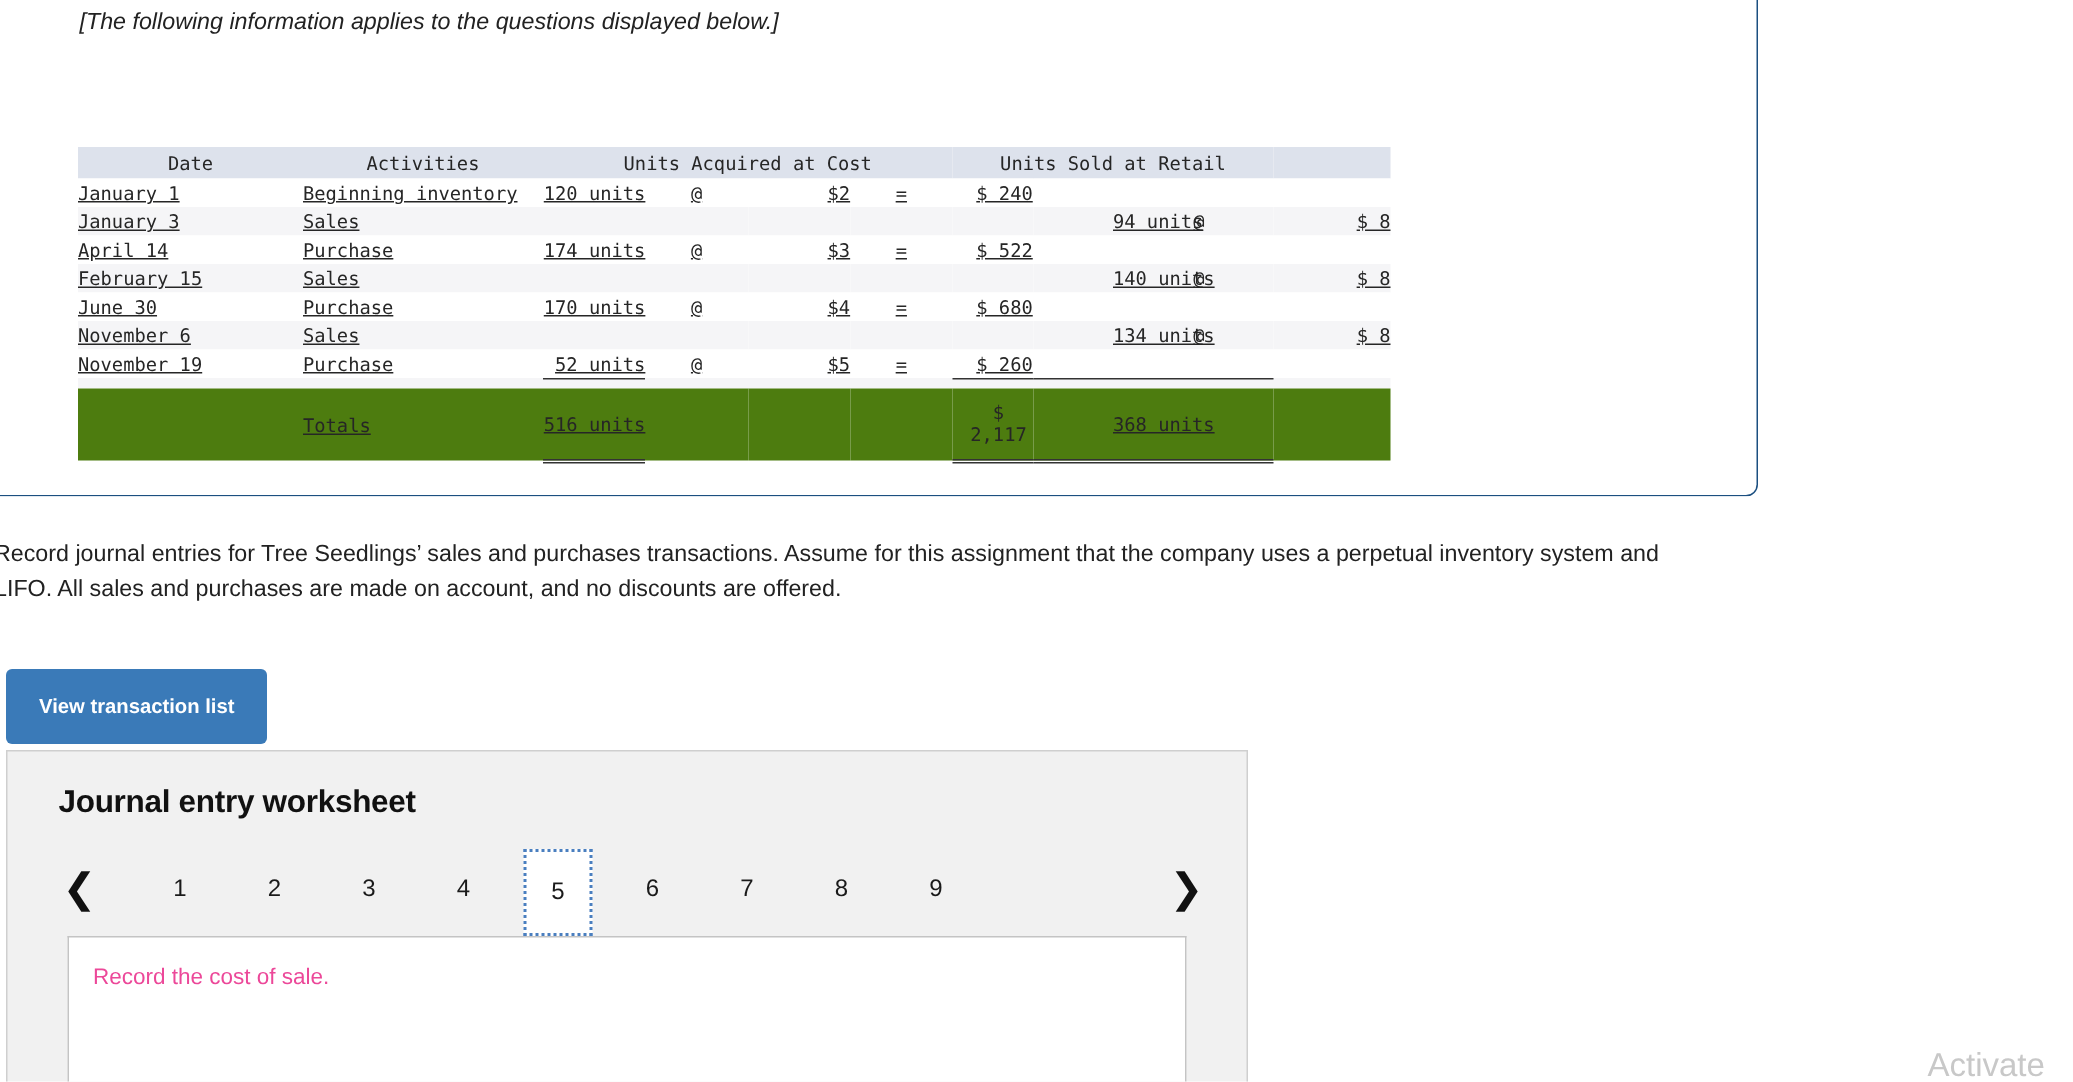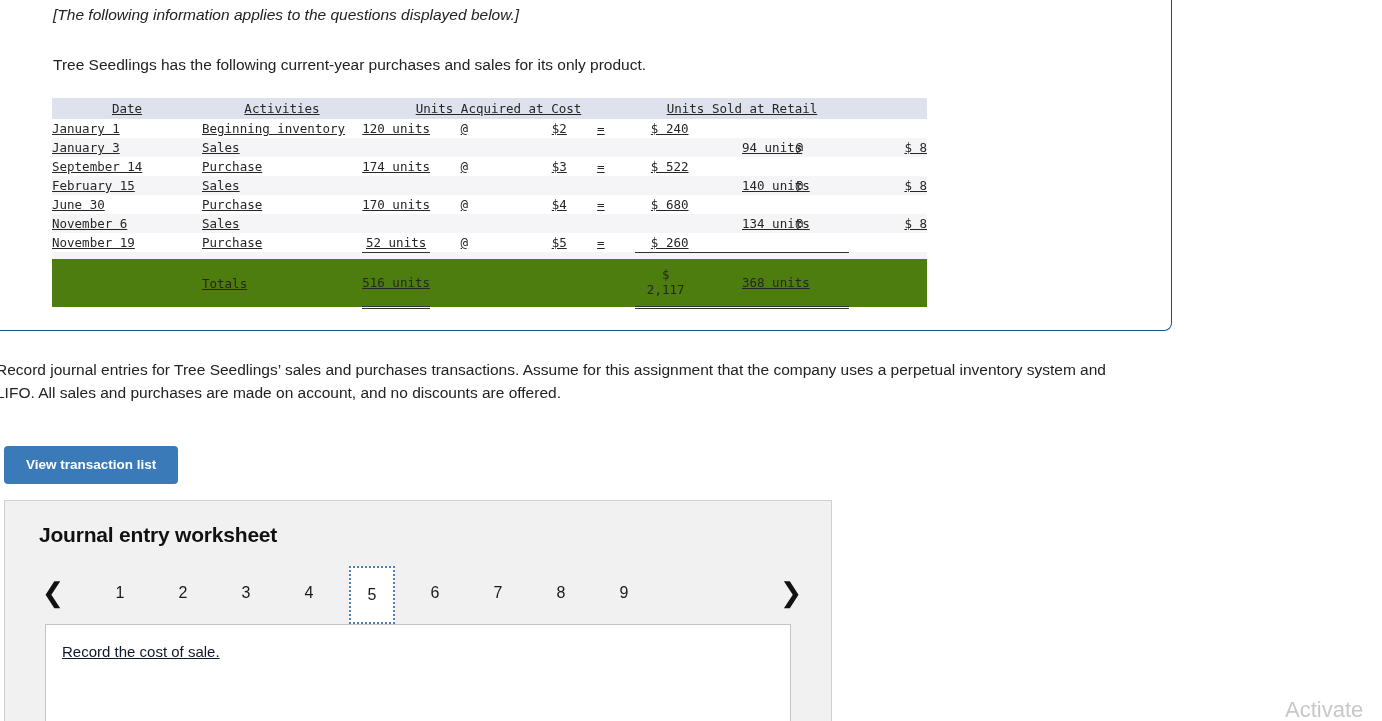--- a/index.html
+++ b/index.html
@@ -71,41 +71,40 @@
   }
   table.ps-table th,
   table.ps-table td {
     padding: 0;
     vertical-align: middle;
     white-space: nowrap;
     font-weight: normal;
   }
   table.ps-table thead tr {
     background: #dde2ec;
-    text-decoration: underline;
   }
   table.ps-table thead th {
     height: 21px;
     line-height: 21px;
     text-align: center;
     font-size: 12.5px;
     letter-spacing: 0px;
   }
   table.ps-table tbody tr {
     height: 19px;
     text-decoration: underline;
   }
   table.ps-table tbody tr.odd { background: #ffffff; }
   table.ps-table tbody tr.even { background: #f5f5f7; }
   table.ps-table tbody tr.totals { background: #4d7c0f; height: 48px; }
   table.ps-table tbody tr.spacer { background: #f5f5f7; height: 7px; }
 
   td.c-date   { width: 150px; padding-left: 18px; text-align: left; }
   td.c-act    { width: 160px; text-align: left; }
-  td.c-aunits { width: 125px; text-align: center; padding-right: 4px; }
+  td.c-aunits { width: 125px; text-align: right; padding-right: 4px; }
   td.c-at     { width: 22px;  text-align: center; }
   td.c-price  { width: 36px;  text-align: right; }
   td.c-eq     { width: 22px;  text-align: center; }
   td.c-cost   { width: 68px;  text-align: right; padding-right: 4px; }
   td.c-gap    { width: 18px; }
   td.c-sunits { width: 118px; text-align: right; padding-right: 4px; }
   td.c-sgap   { width: 22px; }
   td.c-sat    { width: 56px;  text-align: right; padding-right: 18px; }
 
   th.h-date   { width: 150px; text-align: left; padding-left: 18px;}
@@ -135,21 +134,21 @@
     font-size: 15.5px;
     line-height: 23px;
     color: #222222;
   }
 
   
   .view-tx-btn {
     position: absolute;
     left: 4px;
     top: 446px;
-    height: 38px;
+    height: 50px;
     padding: 0 22px;
     background: #3a7ab8;
     border: none;
     border-radius: 4px;
     color: #ffffff;
     font-family: "Liberation Sans", sans-serif;
     font-size: 13.5px;
     font-weight: bold;
     cursor: pointer;
     line-height: 38px;
@@ -233,42 +232,40 @@
     background: #ffffff;
     border: 1px solid #c4c4c4;
     border-bottom: none;
     box-sizing: border-box;
   }
   .tab-content-text {
     position: absolute;
     left: 16px;
     top: 18px;
     font-size: 15px;
-    color: #0f172a;
-    text-decoration: underline;
+    color: #ec4899;
   }
 
   
   .activation-watermark {
     position: absolute;
     left: 1285px;
     top: 697px;
     font-size: 22px;
     color: #c8c8c8;
     white-space: nowrap;
     pointer-events: none;
   }
 </style>
 </head>
 <body>
 
 <div class="info-panel">
   <div class="info-inner">
     <p class="applies-note">[The following information applies to the questions displayed below.]</p>
-    <p class="intro-line">Tree Seedlings has the following current-year purchases and sales for its only product.</p>
   </div>
 </div>
 
 <div class="ps-table-wrap">
   <table class="ps-table">
     <thead>
       <tr>
         <th class="h-date">Date</th>
         <th class="h-act">Activities</th>
         <th class="h-acq" colspan="4">Units Acquired at Cost</th>
@@ -297,21 +294,21 @@
           <td class="c-at"></td>
           <td class="c-price"></td>
           <td class="c-eq"></td>
           <td class="c-cost"></td>
           <td class="c-gap"></td>
           <td class="c-sunits">94 units</td>
           <td class="c-sgap">@</td>
           <td class="c-sat">$ 8</td>
         </tr>
         <tr class="odd">
-          <td class="c-date">September 14</td>
+          <td class="c-date">April 14</td>
           <td class="c-act">Purchase</td>
           <td class="c-aunits">174 units</td>
           <td class="c-at">@</td>
           <td class="c-price">$3</td>
           <td class="c-eq">=</td>
           <td class="c-cost">$ 522</td>
           <td class="c-gap"></td>
           <td class="c-sunits"></td>
           <td class="c-sgap"></td>
           <td class="c-sat"></td>

